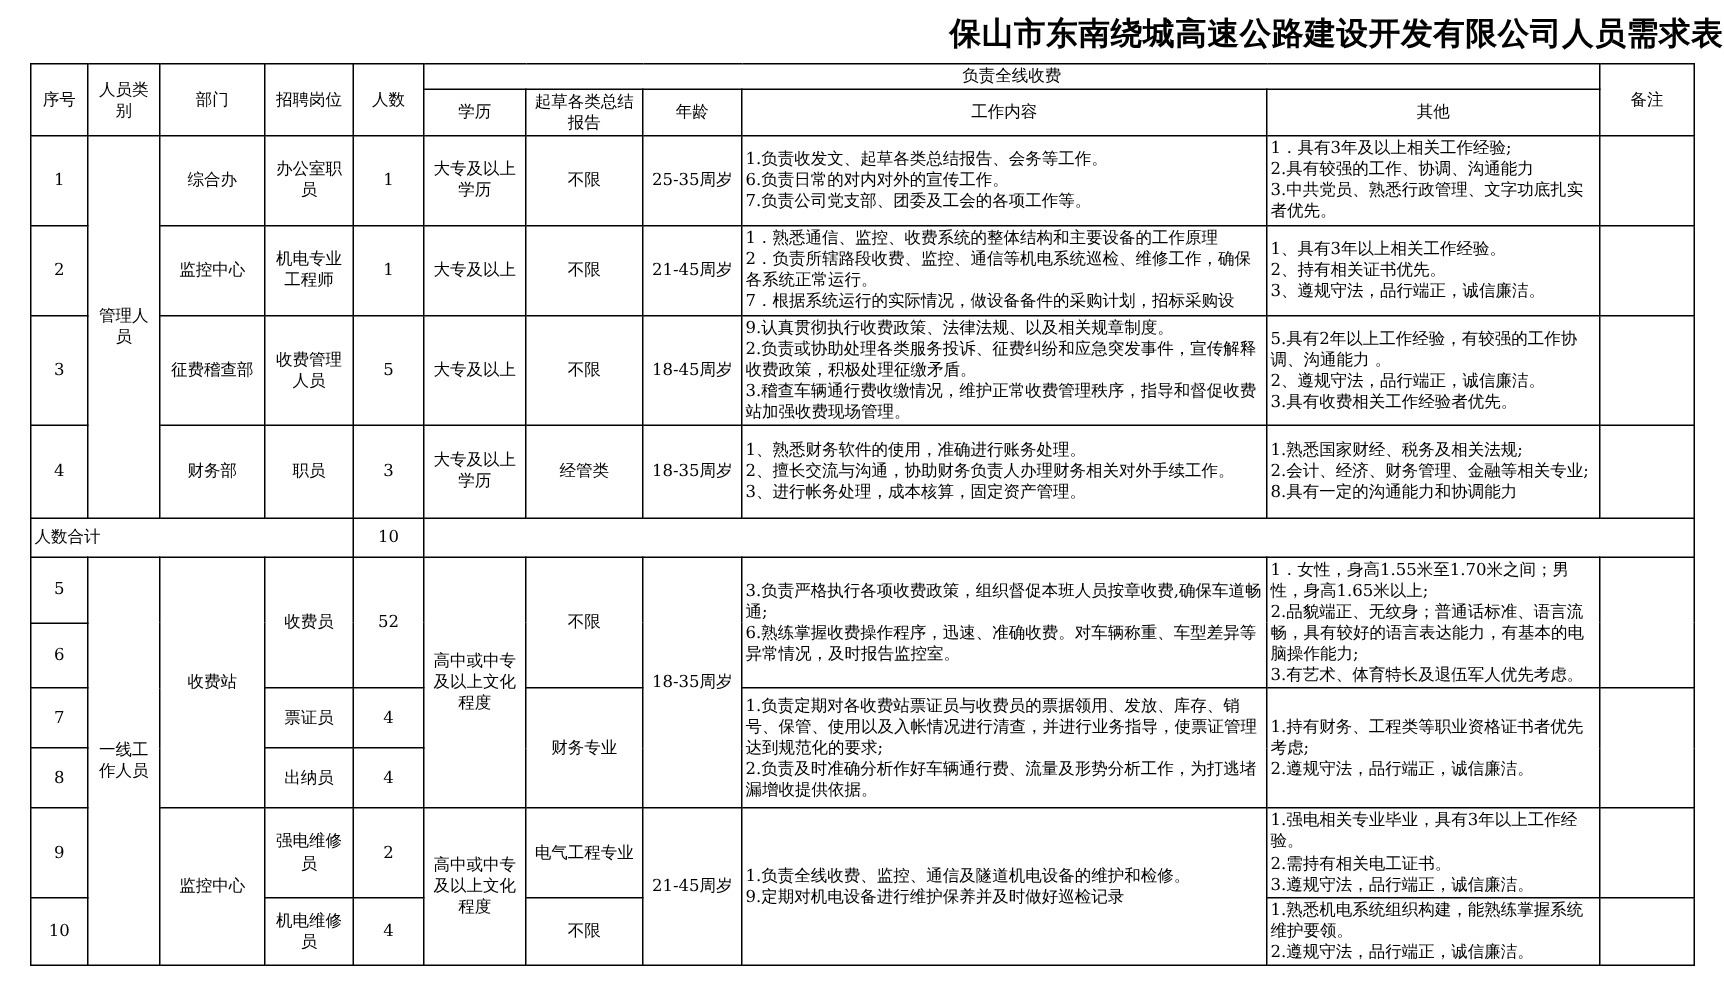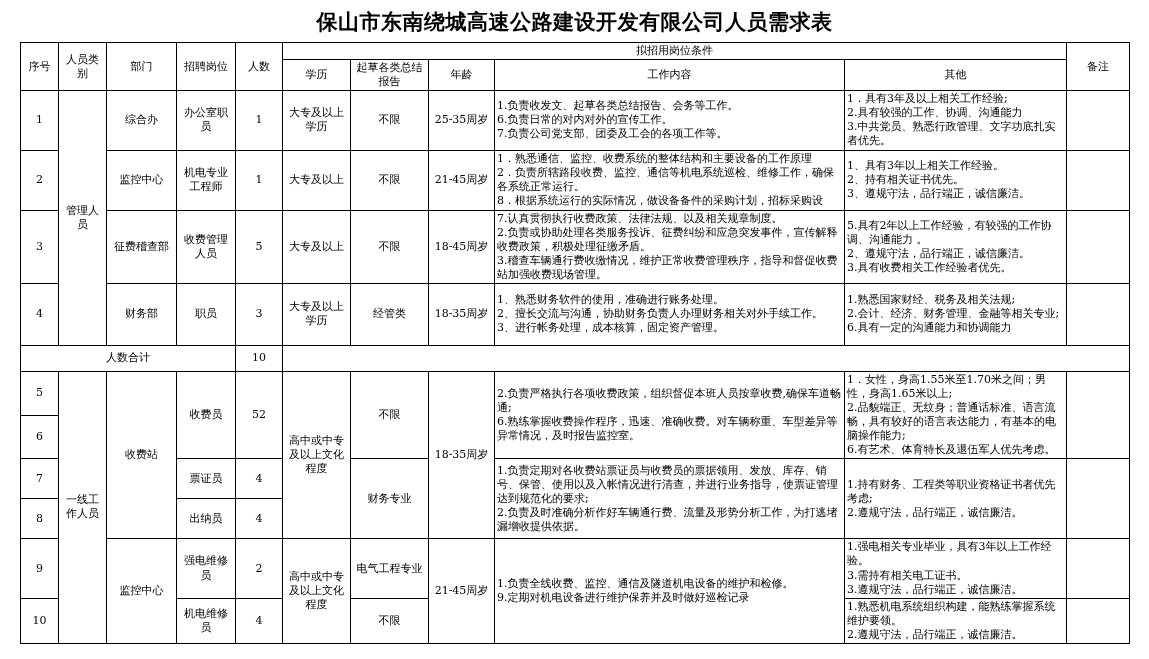--- a/index.html
+++ b/index.html
@@ -15,21 +15,21 @@
     color: #000000;
     overflow: hidden;
   }
   .page {
     width: 1149px;
     height: 659px;
     position: relative;
     box-sizing: border-box;
   }
   .doc-title {
-    text-align: center;
+    text-align: right;
     font-size: 21px;
     font-weight: bold;
     letter-spacing: 0.5px;
     padding-top: 8px;
     padding-bottom: 6px;
     font-family: "DejaVu Serif", "Liberation Serif", serif;
   }
   table.sheet {
     border-collapse: collapse;
     table-layout: fixed;
@@ -75,21 +75,20 @@
     text-align: left;
     font-size: 10.5px;
     line-height: 1.32;
     vertical-align: middle;
     font-family: "DejaVu Serif", "Liberation Serif", serif;
     padding-left: 3px;
     padding-right: 2px;
   }
   .c-text div { white-space: normal; }
   .c-total {
-    text-align: center;
     font-size: 12.5px;
     font-weight: bold;
     font-family: "DejaVu Serif", "Liberation Serif", serif;
   }
   .c-blank { background: #ffffff; }
 </style>
 </head>
 <body>
 
 <div class="page">
@@ -111,21 +110,21 @@
       <col style="width:63px">
     </colgroup>
 
     <thead>
       <tr>
         <th class="h-main" rowspan="2">序号</th>
         <th class="h-main" rowspan="2">人员类别</th>
         <th class="h-main" rowspan="2">部门</th>
         <th class="h-main" rowspan="2">招聘岗位</th>
         <th class="h-main" rowspan="2">人数</th>
-        <th class="h-main" colspan="5">拟招用岗位条件</th>
+        <th class="h-main" colspan="5">负责全线收费</th>
         <th class="h-main" rowspan="2">备注</th>
       </tr>
       <tr>
         <th class="h-sub">学历</th>
         <th class="h-sub">起草各类总结报告</th>
         <th class="h-sub">年龄</th>
         <th class="h-sub">工作内容</th>
         <th class="h-sub">其他</th>
       </tr>
     </thead>
@@ -158,40 +157,40 @@
         <td class="c-num">2</td>
         <td class="c-center">监控中心</td>
         <td class="c-center">机电专业工程师</td>
         <td class="c-num">1</td>
         <td class="c-center">大专及以上</td>
         <td class="c-center">不限</td>
         <td class="c-center">21-45周岁</td>
         <td class="c-text">
             <div>1．熟悉通信、监控、收费系统的整体结构和主要设备的工作原理</div>
             <div>2．负责所辖路段收费、监控、通信等机电系统巡检、维修工作，确保各系统正常运行。</div>
-            <div>8．根据系统运行的实际情况，做设备备件的采购计划，招标采购设</div>
+            <div>7．根据系统运行的实际情况，做设备备件的采购计划，招标采购设</div>
           </td>
         <td class="c-text">
             <div>1、具有3年以上相关工作经验。</div>
             <div>2、持有相关证书优先。</div>
             <div>3、遵规守法，品行端正，诚信廉洁。</div>
           </td>
         <td class="c-center"></td>
       </tr>
 
       <tr style="height:68px">
         <td class="c-num">3</td>
         <td class="c-center">征费稽查部</td>
         <td class="c-center">收费管理人员</td>
         <td class="c-num">5</td>
         <td class="c-center">大专及以上</td>
         <td class="c-center">不限</td>
         <td class="c-center">18-45周岁</td>
         <td class="c-text">
-            <div>7.认真贯彻执行收费政策、法律法规、以及相关规章制度。</div>
+            <div>9.认真贯彻执行收费政策、法律法规、以及相关规章制度。</div>
             <div>2.负责或协助处理各类服务投诉、征费纠纷和应急突发事件，宣传解释收费政策，积极处理征缴矛盾。</div>
             <div>3.稽查车辆通行费收缴情况，维护正常收费管理秩序，指导和督促收费站加强收费现场管理。</div>
           </td>
         <td class="c-text">
             <div>5.具有2年以上工作经验，有较强的工作协调、沟通能力 。</div>
             <div>2、遵规守法，品行端正，诚信廉洁。</div>
             <div>3.具有收费相关工作经验者优先。</div>
           </td>
         <td class="c-center"></td>
       </tr>
@@ -205,48 +204,48 @@
         <td class="c-center">经管类</td>
         <td class="c-center">18-35周岁</td>
         <td class="c-text">
             <div>1、熟悉财务软件的使用，准确进行账务处理。</div>
             <div>2、擅长交流与沟通，协助财务负责人办理财务相关对外手续工作。</div>
             <div>3、进行帐务处理，成本核算，固定资产管理。</div>
           </td>
         <td class="c-text">
             <div>1.熟悉国家财经、税务及相关法规;</div>
             <div>2.会计、经济、财务管理、金融等相关专业;</div>
-            <div>6.具有一定的沟通能力和协调能力</div>
+            <div>8.具有一定的沟通能力和协调能力</div>
           </td>
         <td class="c-center"></td>
       </tr>
 
       <tr style="height:26px">
         <td class="c-total" colspan="4">人数合计</td>
         <td class="c-num">10</td>
         <td class="c-blank" colspan="6"></td>
       </tr>
 
       <tr style="height:40px">
         <td class="c-num">5</td>
         <td class="c-center" rowspan="6">一线工作人员</td>
         <td class="c-center" rowspan="4">收费站</td>
         <td class="c-center" rowspan="2">收费员</td>
         <td class="c-num" rowspan="2">52</td>
         <td class="c-center" rowspan="4">高中或中专及以上文化程度</td>
         <td class="c-center" rowspan="2">不限</td>
         <td class="c-center" rowspan="4">18-35周岁</td>
         <td class="c-text" rowspan="2">
-            <div>2.负责严格执行各项收费政策，组织督促本班人员按章收费,确保车道畅通;</div>
+            <div>3.负责严格执行各项收费政策，组织督促本班人员按章收费,确保车道畅通;</div>
             <div>6.熟练掌握收费操作程序，迅速、准确收费。对车辆称重、车型差异等异常情况，及时报告监控室。</div>
           </td>
         <td class="c-text" rowspan="2">
             <div>1．女性，身高1.55米至1.70米之间；男性，身高1.65米以上;</div>
             <div>2.品貌端正、无纹身；普通话标准、语言流畅，具有较好的语言表达能力，有基本的电脑操作能力;</div>
-            <div>6.有艺术、体育特长及退伍军人优先考虑。</div>
+            <div>3.有艺术、体育特长及退伍军人优先考虑。</div>
           </td>
         <td class="c-center" rowspan="2"></td>
       </tr>
 
       <tr style="height:40px">
         <td class="c-num">6</td>
       </tr>
 
       <tr style="height:40px">
         <td class="c-num">7</td>
@@ -277,21 +276,21 @@
         <td class="c-num">2</td>
         <td class="c-center" rowspan="2">高中或中专及以上文化程度</td>
         <td class="c-center">电气工程专业</td>
         <td class="c-center" rowspan="2">21-45周岁</td>
         <td class="c-text" rowspan="2">
             <div>1.负责全线收费、监控、通信及隧道机电设备的维护和检修。</div>
             <div>9.定期对机电设备进行维护保养并及时做好巡检记录</div>
           </td>
         <td class="c-text">
             <div>1.强电相关专业毕业，具有3年以上工作经验。</div>
-            <div>3.需持有相关电工证书。</div>
+            <div>2.需持有相关电工证书。</div>
             <div>3.遵规守法，品行端正，诚信廉洁。</div>
           </td>
         <td class="c-center"></td>
       </tr>
 
       <tr style="height:41px">
         <td class="c-num">10</td>
         <td class="c-center">机电维修员</td>
         <td class="c-num">4</td>
         <td class="c-center">不限</td>

